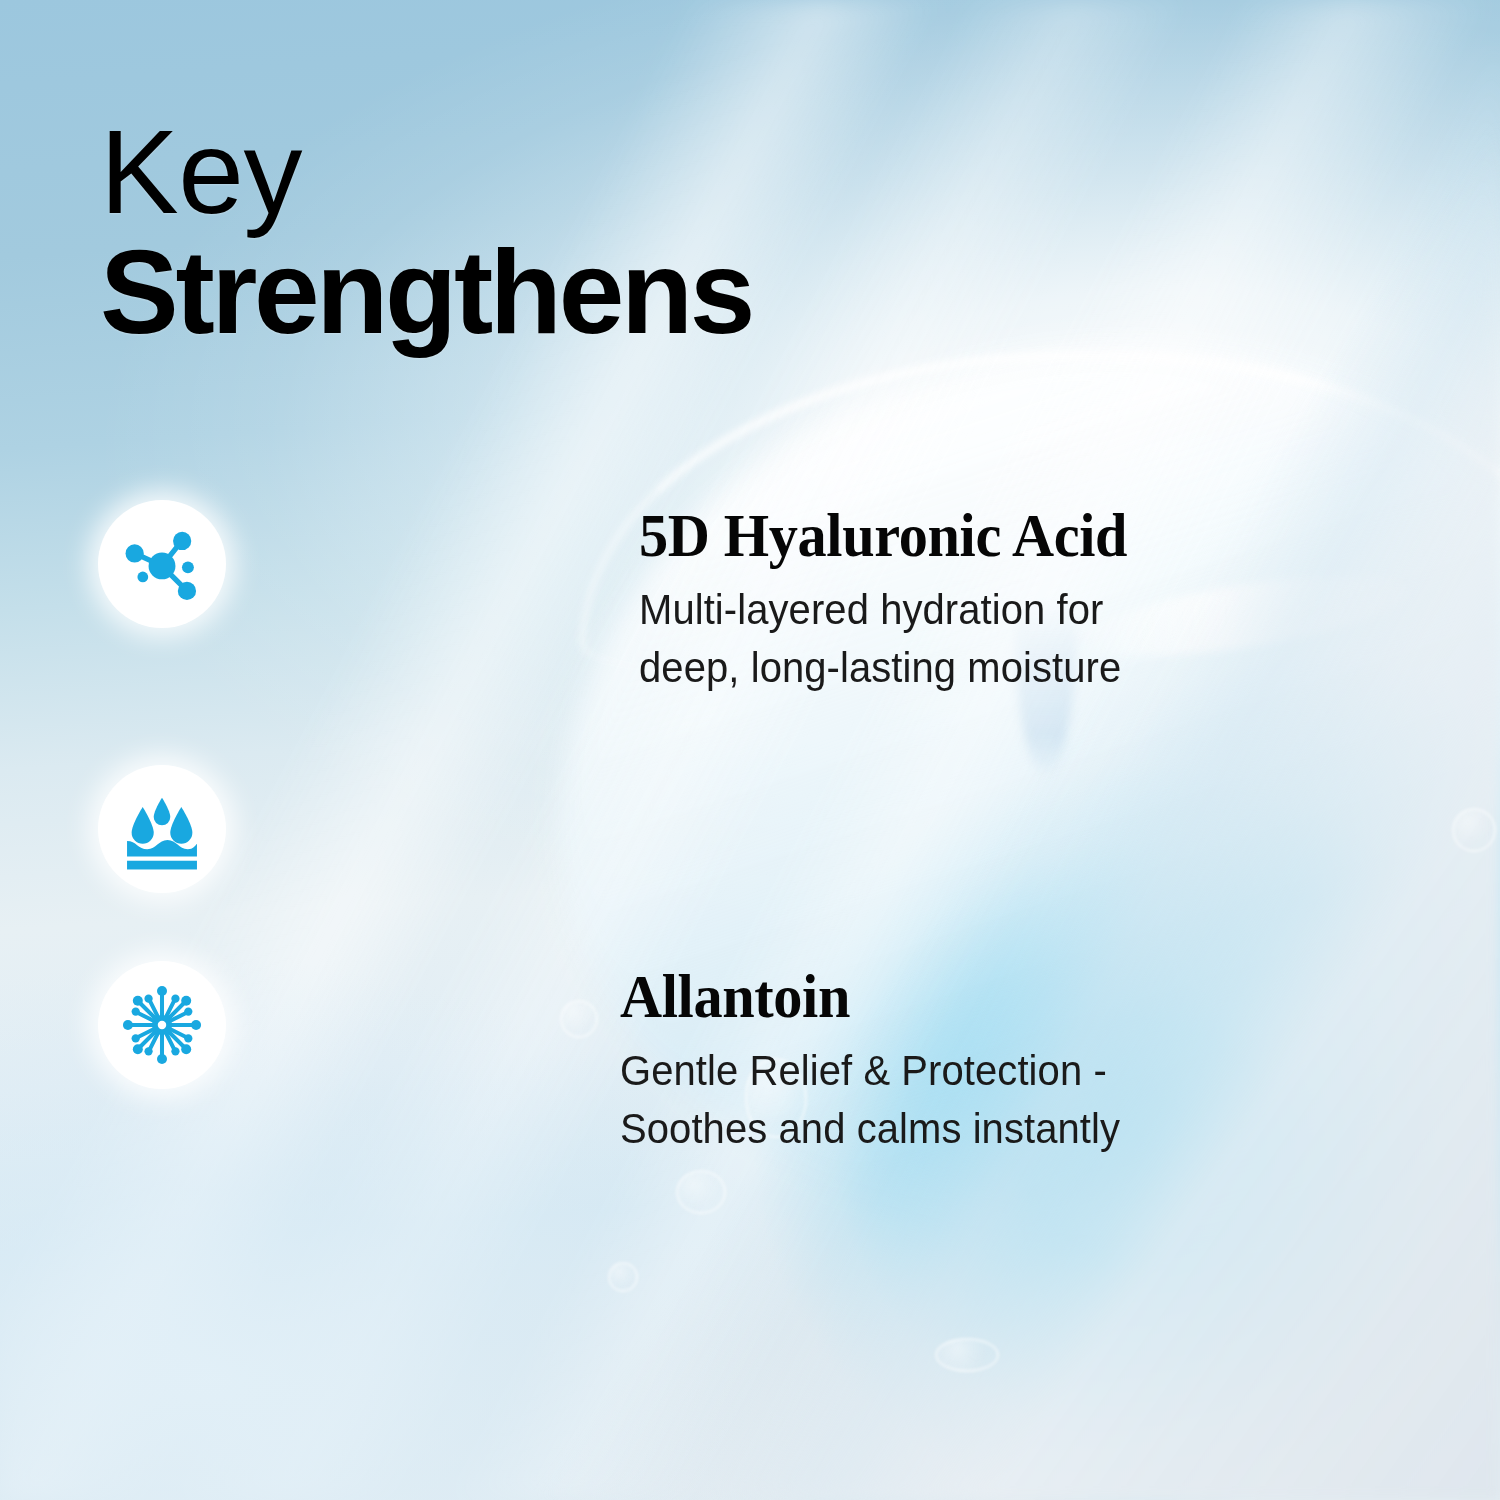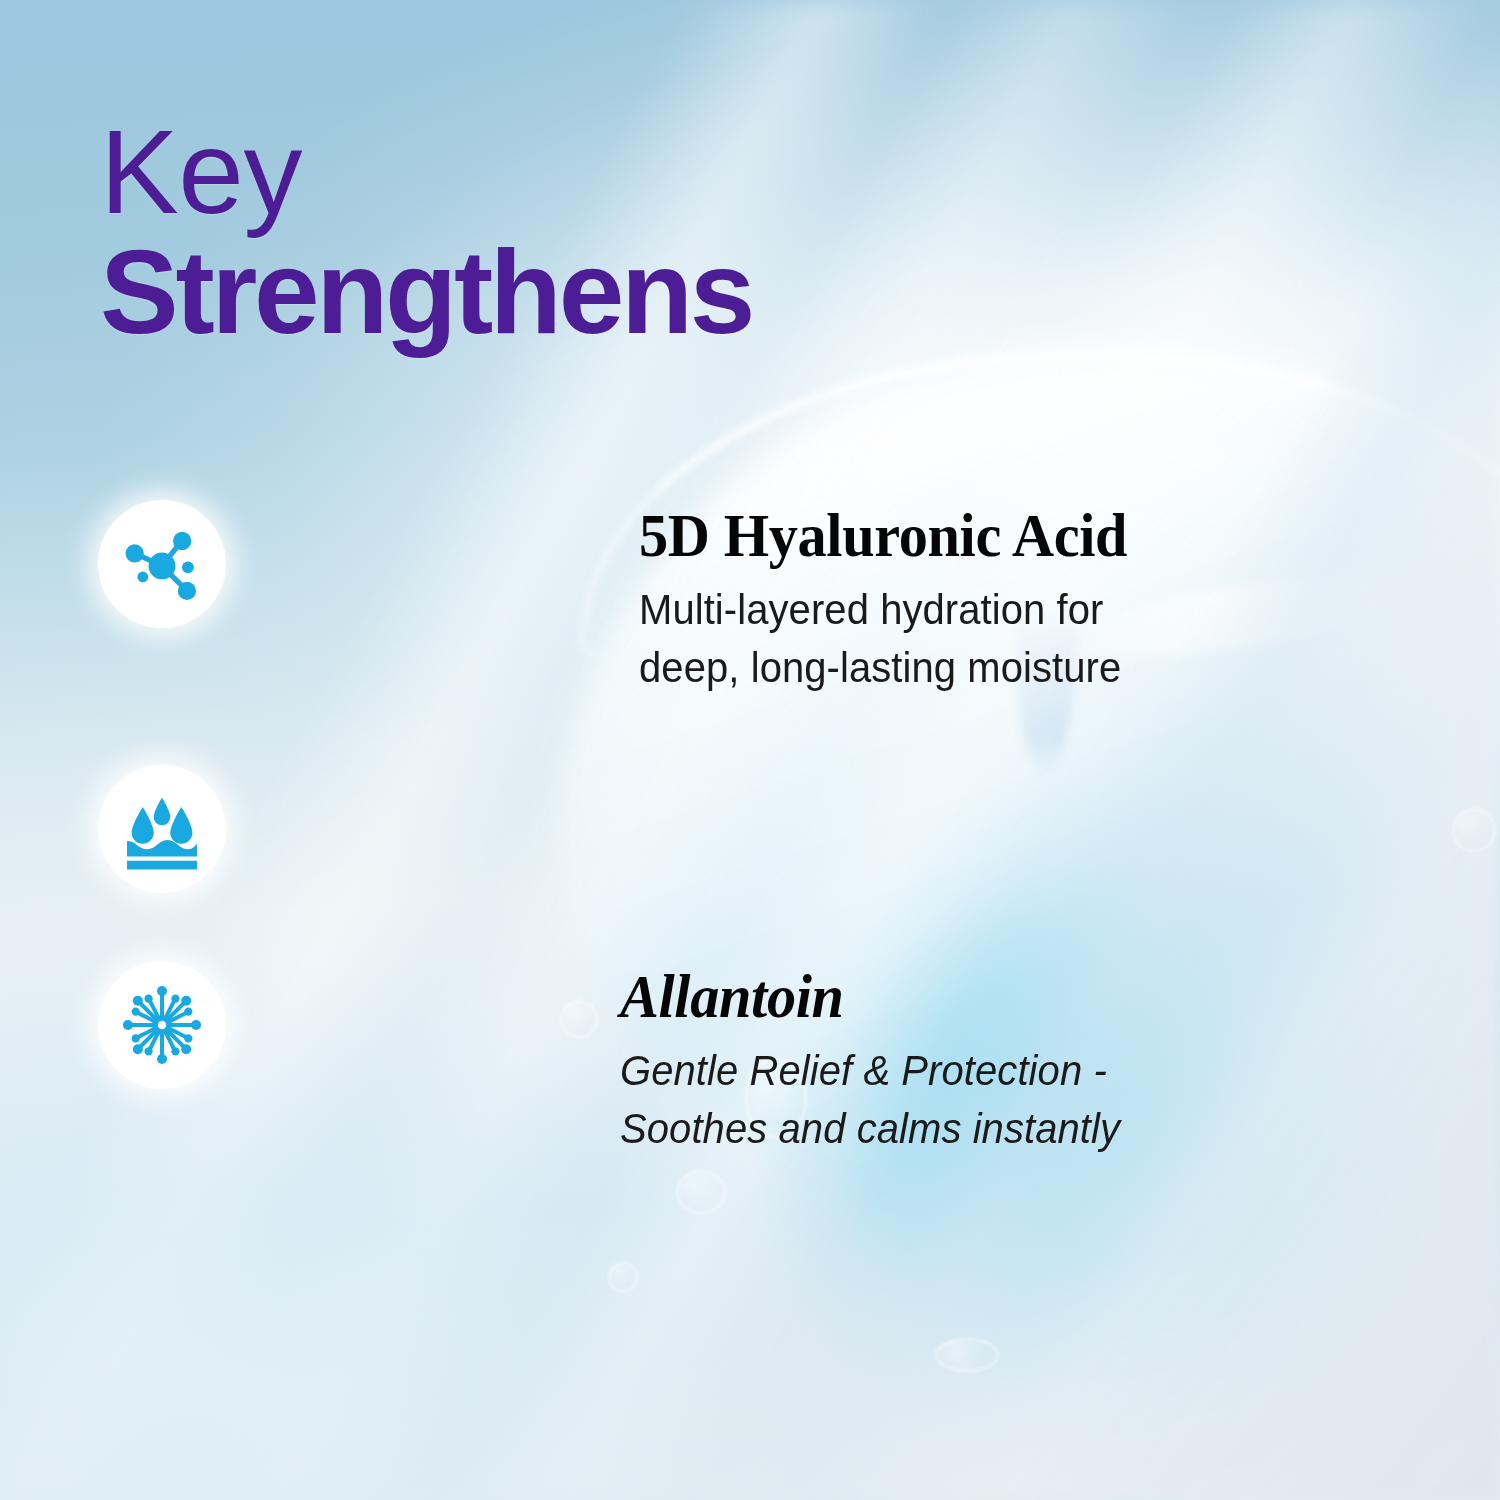--- a/index.html
+++ b/index.html
@@ -175,21 +175,21 @@
   
   .content {
     position: absolute;
     inset: 0;
   }
 
   .page-title {
     position: absolute;
     left: 100px;
     top: 95px;
-    color: #4c1d95;
+    color: #000000;
     line-height: 0.96;
     letter-spacing: -0.012em;
     text-shadow: 0 1px 2px rgba(255,255,255,0.25);
   }
   .title-line-1 {
     display: block;
     font-size: 118px;
     font-weight: 300;
   }
   .title-line-2 {
@@ -206,21 +206,21 @@
     top: 500px;
     width: 1060px;
   }
 
   .ingredient-row {
     display: flex;
     align-items: flex-start;
     margin-bottom: 68px;
     justify-content: space-between;
   }
-  .ingredient-row:last-child { margin-bottom: 11px; font-style: italic; }
+  .ingredient-row:last-child { margin-bottom: 11px; }
 
   .icon-badge {
     flex: 0 0 auto;
     width: 128px;
     height: 128px;
     border-radius: 50%;
     background: #ffffff;
     display: flex;
     align-items: center;
     justify-content: center;

